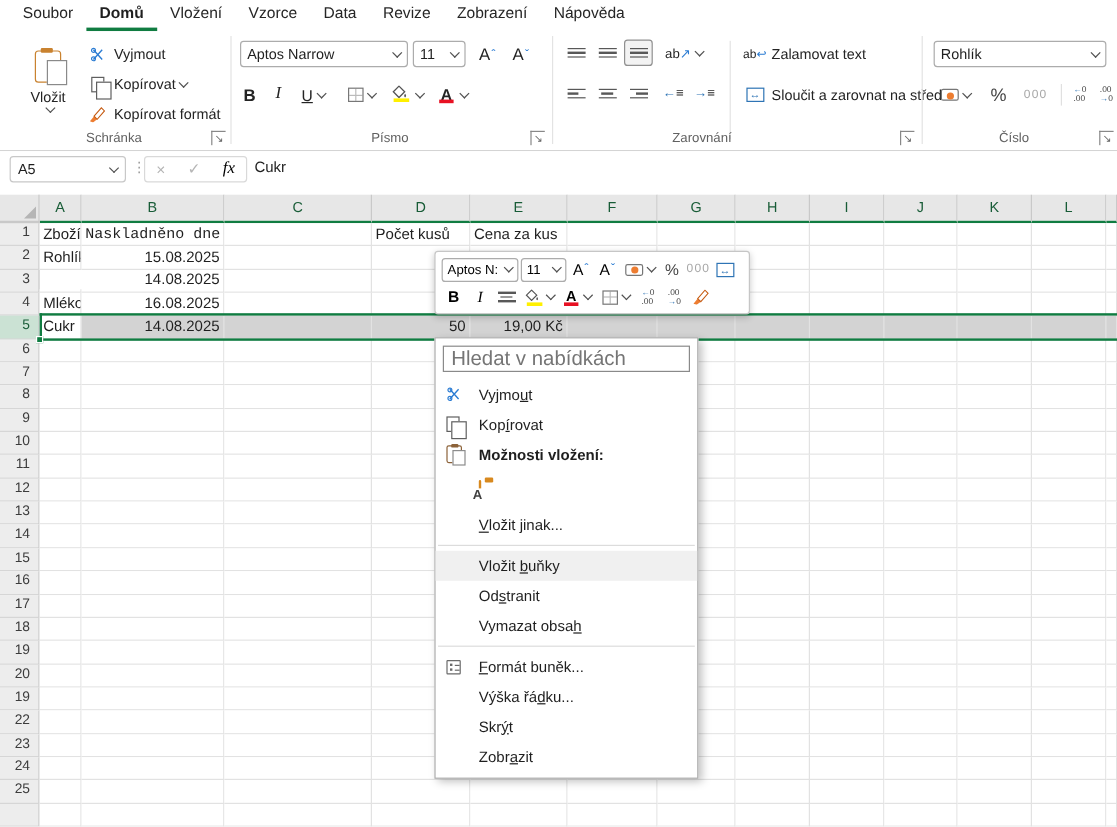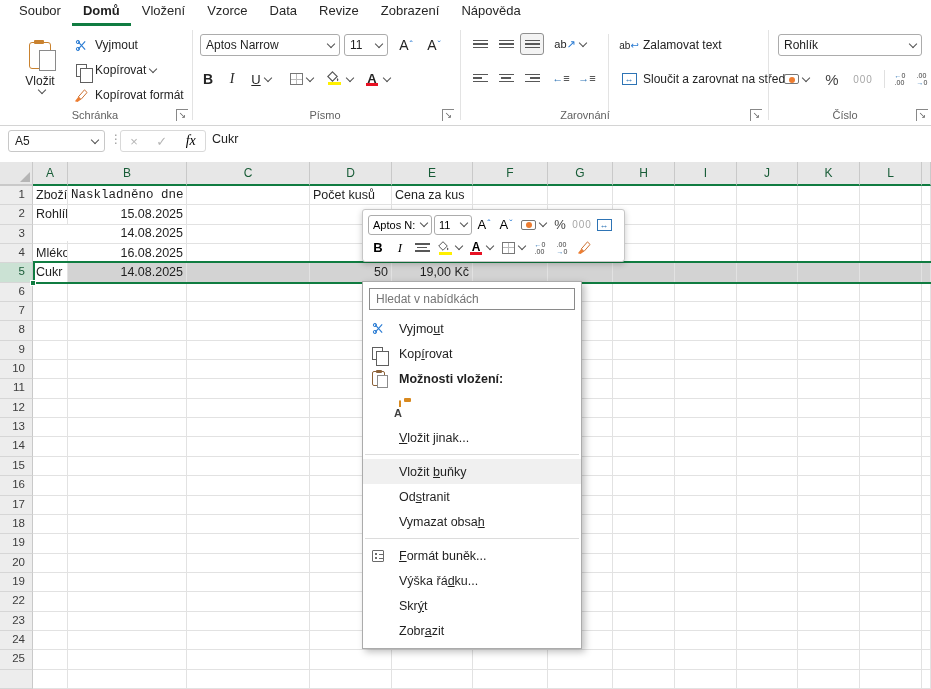--- a/index.html
+++ b/index.html
@@ -80,21 +80,21 @@
 
   
   #minibar { position:absolute; left:362px; top:209px; width:263px; height:53px; background:#fff; border:1px solid #c6c6c6; border-radius:3px; box-shadow:0 2px 6px rgba(0,0,0,.22); z-index:5; padding:3px 5px; font-size:12px; }
   .mrow { display:flex; align-items:center; height:23px; gap:2px; }
   .mcombo { height:20px; border:1px solid #ACACAC; border-radius:3px; display:flex; align-items:center; padding:0 4px; font-size:11px; white-space:nowrap; }
   .mbtn { min-width:20px; height:20px; display:flex; align-items:center; justify-content:center; border-radius:2px; position:relative; }
 
   
   #ctxmenu { position:absolute; left:362px; top:281px; width:220px; background:#fff; border:1px solid #ababab; box-shadow:3px 3px 7px rgba(0,0,0,.25); z-index:6; padding:4px 0 5px; font-size:12.5px; color:#1f1f1f; }
   #ctxsearch { margin:2px 6px 6px; height:22px; border:1px solid #8a8a8a; display:flex; align-items:center; padding:0 6px; }
-  #ctxsearch input { border:none; outline:none; width:100%; font-size:12px; font-family:inherit; color:#1f1f1f; background:transparent; }
+  #ctxsearch input { border:none; outline:none; width:100%; font-size:17px; font-family:inherit; color:#1f1f1f; background:transparent; }
   #ctxsearch input::placeholder { color:#757575; }
   .mi { height:25px; display:flex; align-items:center; padding:0 10px 0 9px; cursor:default; }
   .mi.hl { background:#f0f0f0; }
   .mi .ic { width:27px; flex:0 0 27px; display:flex; justify-content:flex-start; align-items:center; }
   .mi .lbl { white-space:nowrap; }
   .mi .lbl.bold { font-weight:700; }
   .msep { height:1px; background:#dcdcdc; margin:4px 2px; }
   .paste-row { height:34px; display:flex; align-items:center; padding-left:36px; }
   .clip-sm { width:13px; height:15px; border:1.2px solid #8c6239; border-radius:2px; position:relative; background:#fff; }
   .clip-sm::before { content:''; position:absolute; top:-2.5px; left:2.5px; width:6px; height:3px; background:#8c6239; border-radius:1px; }

